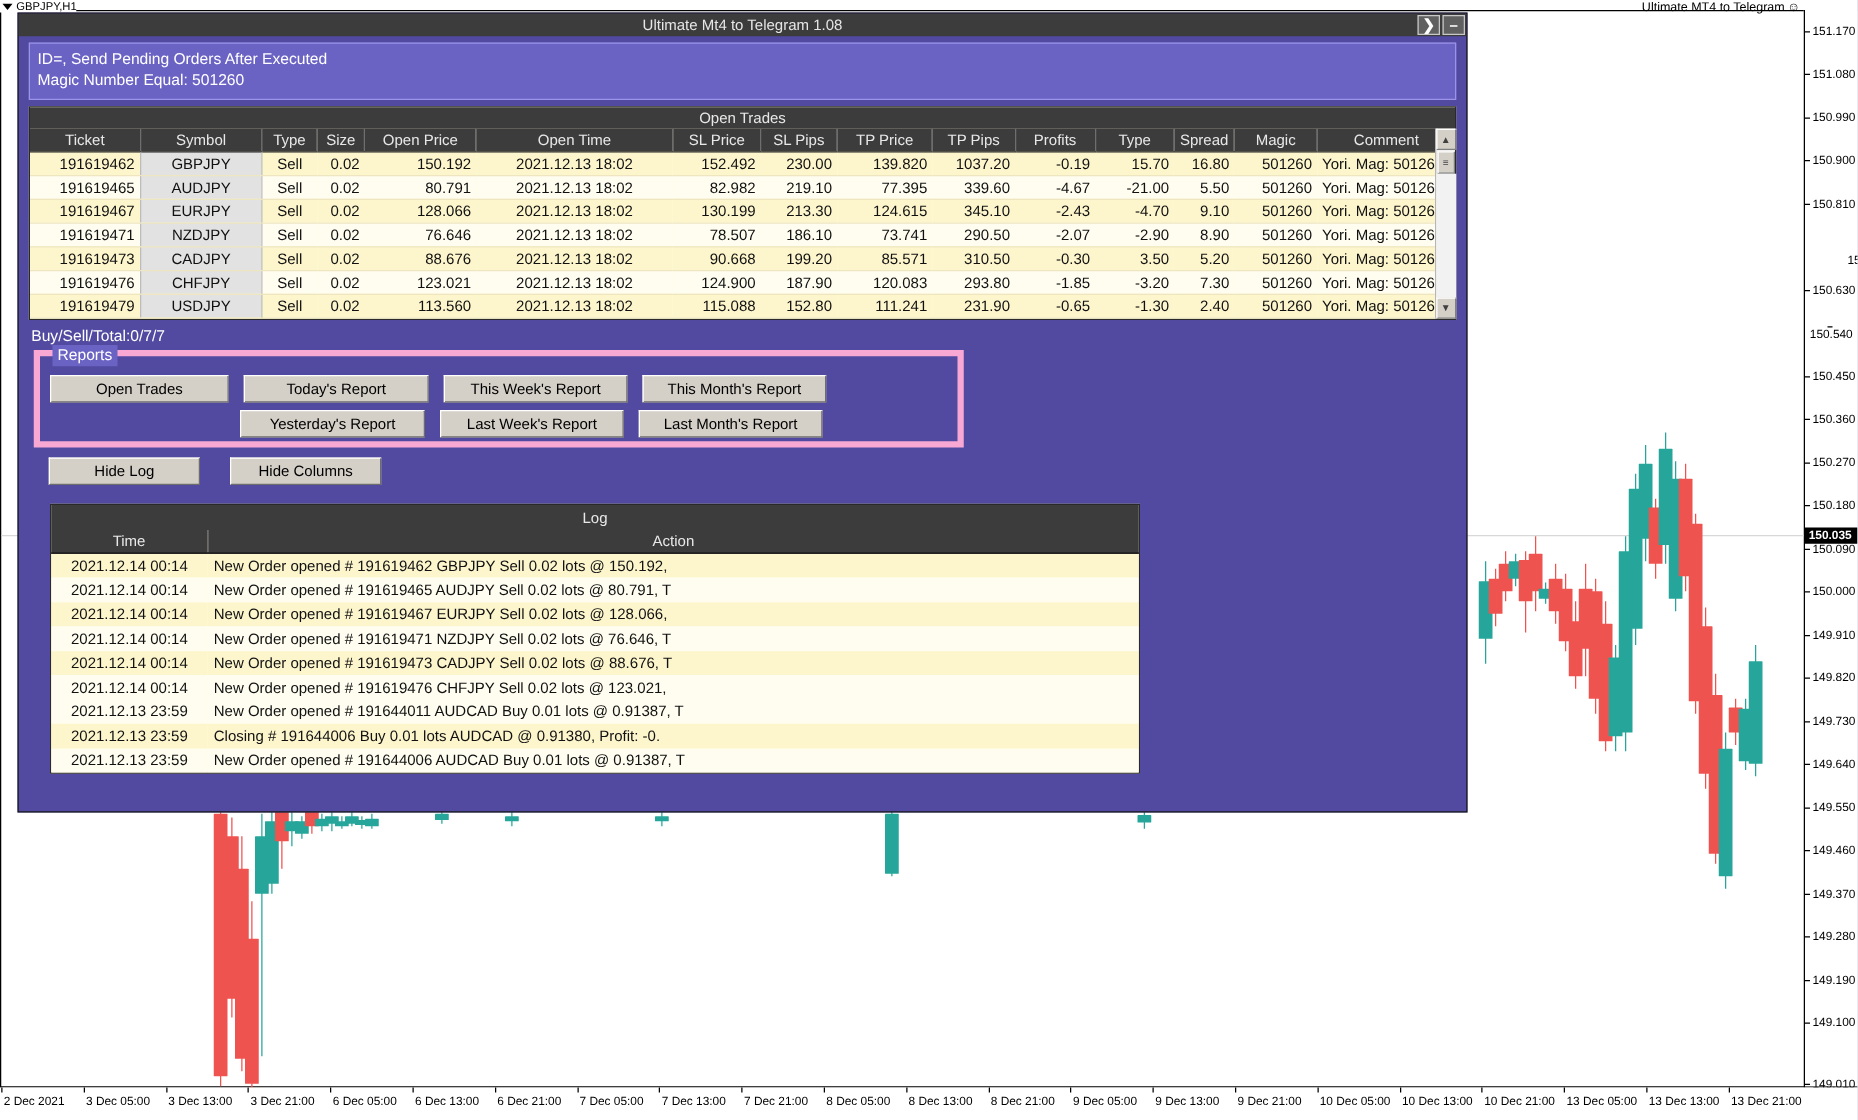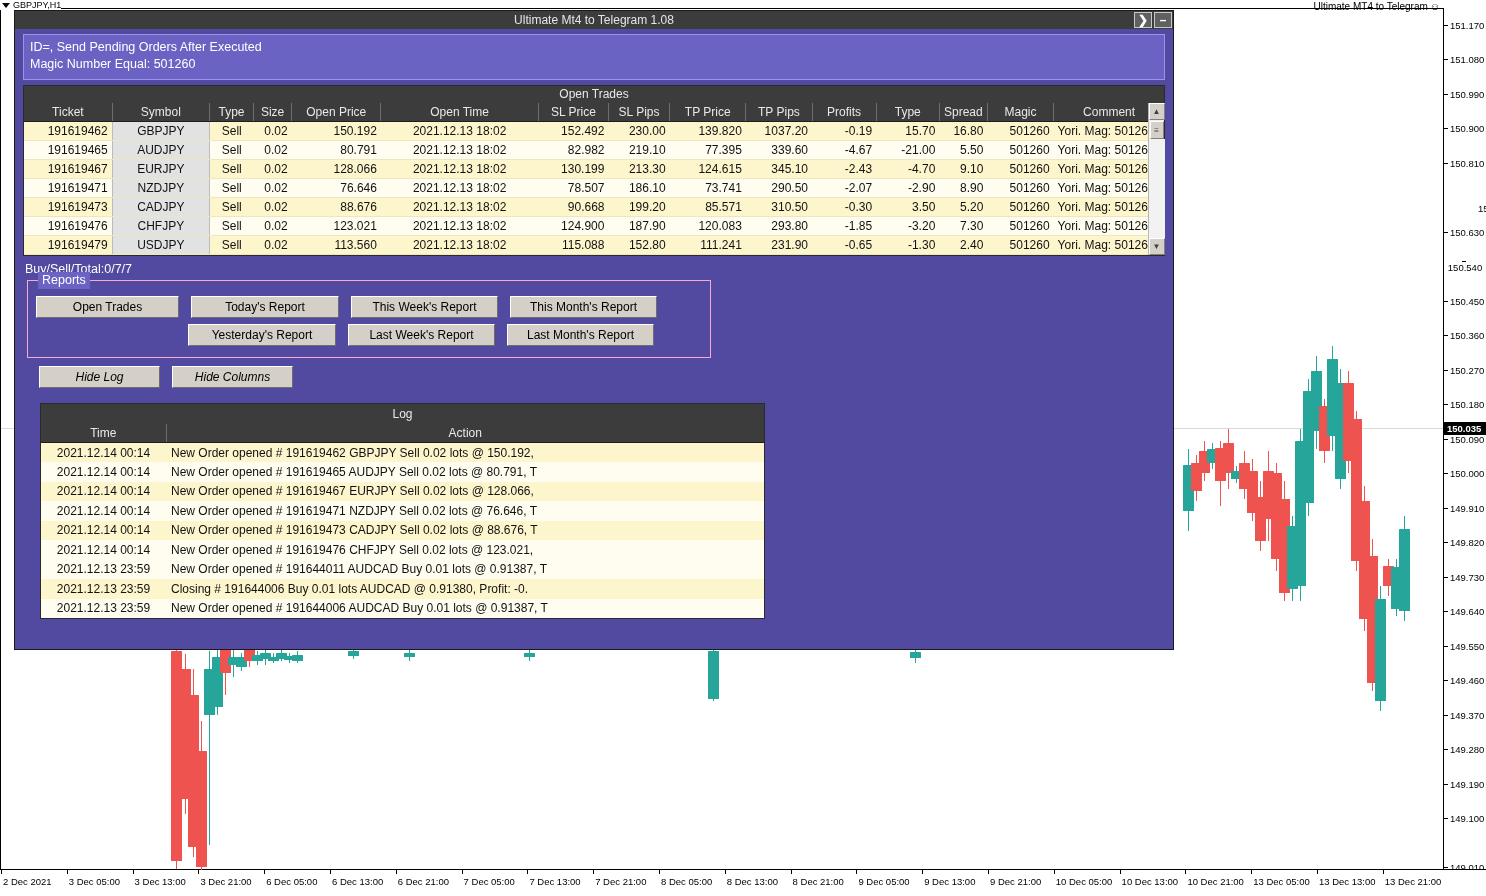--- a/index.html
+++ b/index.html
@@ -241,22 +241,22 @@
   }
 
   .bs-total {
     color: #ffffff; font-size: 12.5px;
     margin: 6px 0 4px 10px;
   }
 
   
   .reports-group {
     margin: 3px 0 0 12px;
-    width: 684px; height: 78px;
-    border: 1px solid #f9a8d4;
+    width: 744px; height: 78px;
+    border: 5px solid #f9a8d4;
     position: relative;
   }
   .group-legend {
     position: absolute; left: 10px; top: -9px;
     background: #6b63c4;
     color: #ffffff;
     font-size: 12.5px;
     padding: 0 4px;
     line-height: 17px;
   }
@@ -273,27 +273,27 @@
   }
   .btn-row { position: absolute; display: flex; }
   .btn-row.r1 { left: 8px; top: 15px; gap: 12px; }
   .btn-row.r2 { left: 160px; top: 43px; gap: 12px; }
   .w1 { width: 143px; }
   .w2 { width: 148px; }
   .w3 { width: 147px; }
 
   .bottom-btns {
     margin: 8px 0 15px 24px;
-    display: flex; gap: 12px; font-style: italic;
+    display: flex; gap: 24px;
   }
 
   
   .log-wrap {
     margin: 10px 4px 0 25px;
-    width: 725px;
+    width: 872px;
     border: 1px solid #2a2a2a;
     background: #fdfae0;
   }
   .log-caption {
     background: #3c3c3c; color: #e8e8e8;
     text-align: center; font-size: 12px;
     height: 20px; line-height: 20px;
   }
   table.log {
     border-collapse: collapse; width: 100%;

